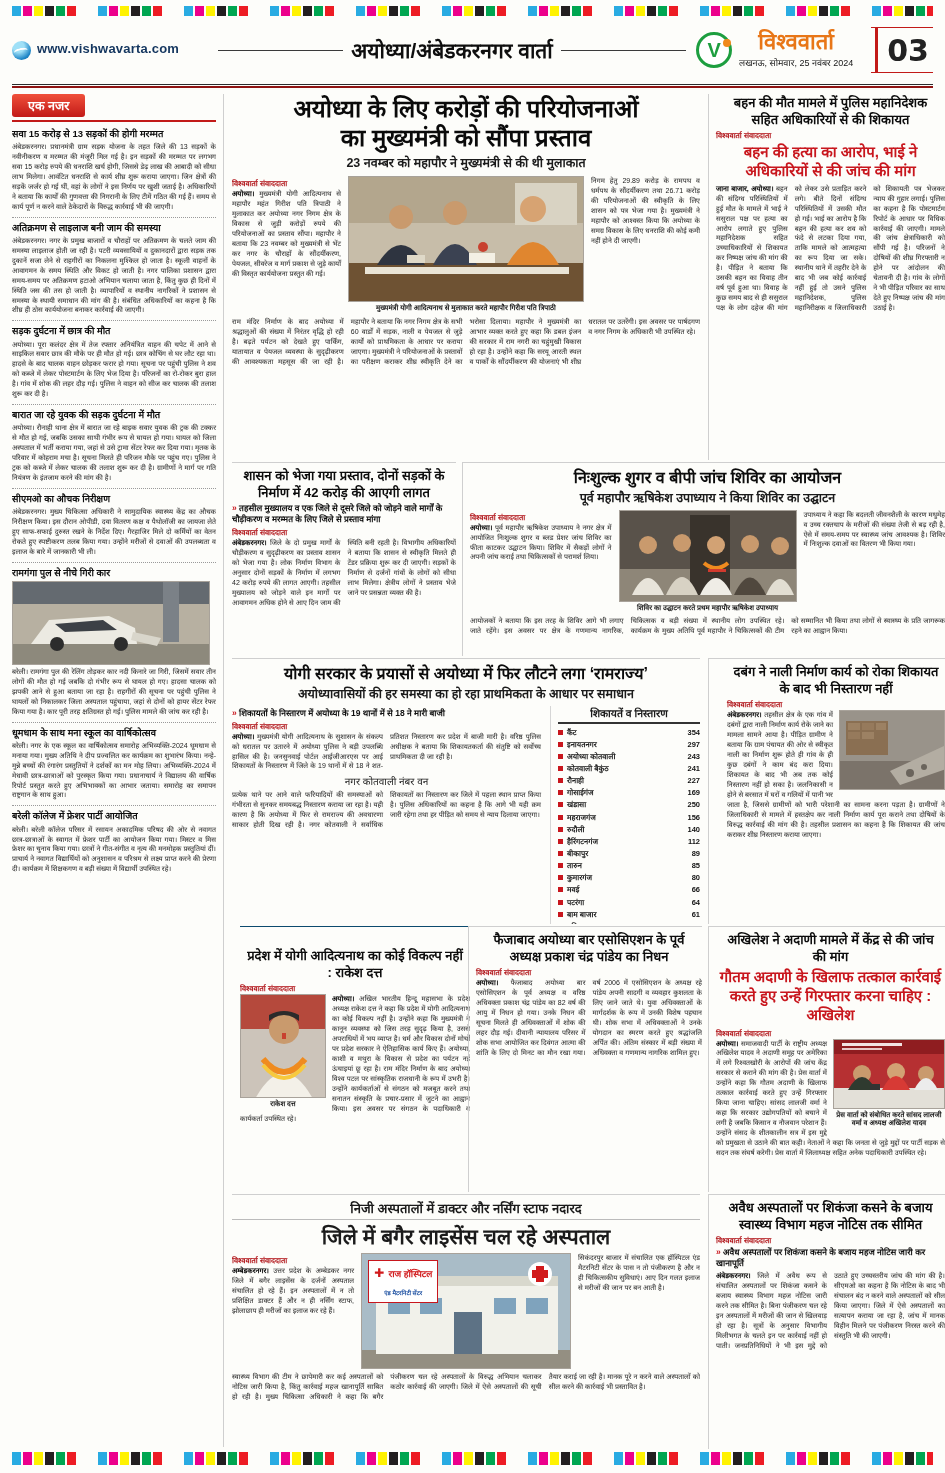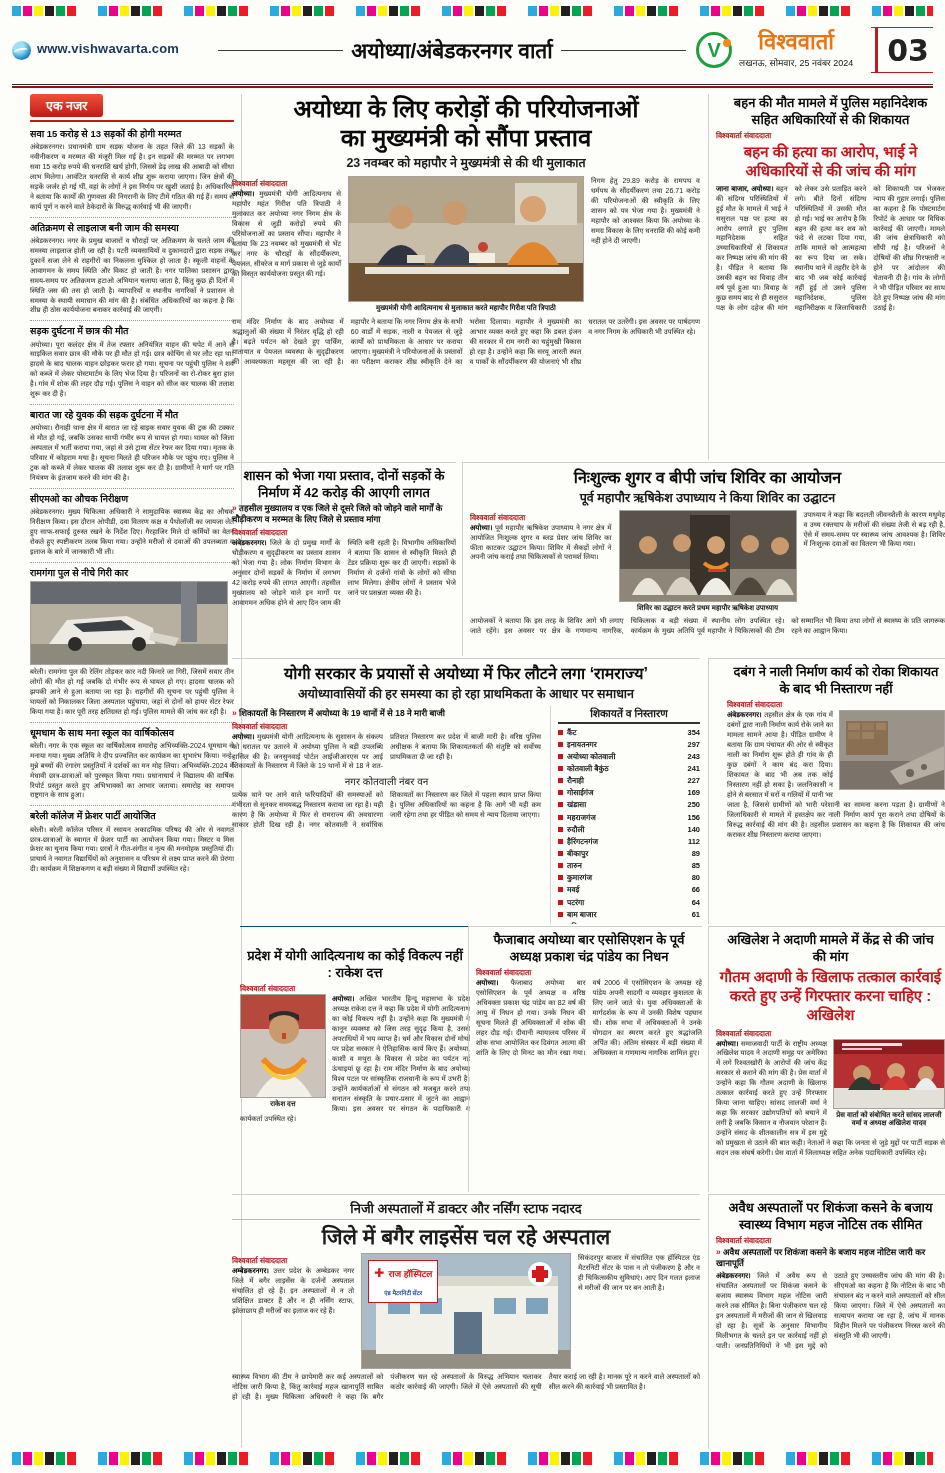--- a/index.html
+++ b/index.html
@@ -27,21 +27,21 @@
 .brand-text{text-align:center}
 .brand-name{font-size:22px;font-weight:bold;color:#e87617;line-height:1}
 .edition{font-size:9px;color:#161616;margin-top:3px}
 .pageno-wrap{display:flex;align-items:center;height:46px;border-top:1px solid #c21a18;border-bottom:1px solid #c21a18;margin-left:8px;padding:0 4px}
 .pagebar{width:3px;height:100%;background:#c21a18}
 .pageno{font-size:30px;font-weight:bold;color:#222;padding-left:9px;font-family:"DejaVu Sans",sans-serif}
 .head-rule{position:absolute;top:84px;left:12px;right:12px;height:4px;border-top:1px solid #2b2b2b;border-bottom:2px solid #8f1413}
 
 .content{position:absolute;top:94px;left:12px;right:12px;bottom:26px}
 
-.one-glance{position:absolute;left:18px;top:0;bottom:0;width:212px;padding-right:7px;border-right:1px solid #cfcfcf;overflow:hidden}
+.one-glance{position:absolute;left:0;top:0;bottom:0;width:212px;padding-right:7px;border-right:1px solid #cfcfcf;overflow:hidden}
 .og-head{display:inline-block;background:linear-gradient(#f0503a,#c21a18);color:#fff;font-size:12.5px;font-weight:bold;padding:3px 16px;border-radius:3px}
 .og-rule{border-bottom:2px solid #c21a18;margin:3px 0 2px}
 .brief{padding:4px 0 5px;border-bottom:1px dotted #9a9a9a}
 .brief h3{font-size:9.5px;line-height:1.28;color:#0e0e0e;margin-bottom:2px}
 .body{font-size:7px;line-height:1.42;text-align:justify;color:#1d1d1d}
 .dl{font-weight:bold;color:#000}
 .byline{font-size:7.5px;font-weight:bold;color:#b01116;margin:2px 0 1px}
 .cols2{column-count:2;column-gap:7px}
 .cols3{column-count:3;column-gap:7px}
 .cols4{column-count:4;column-gap:7px}

